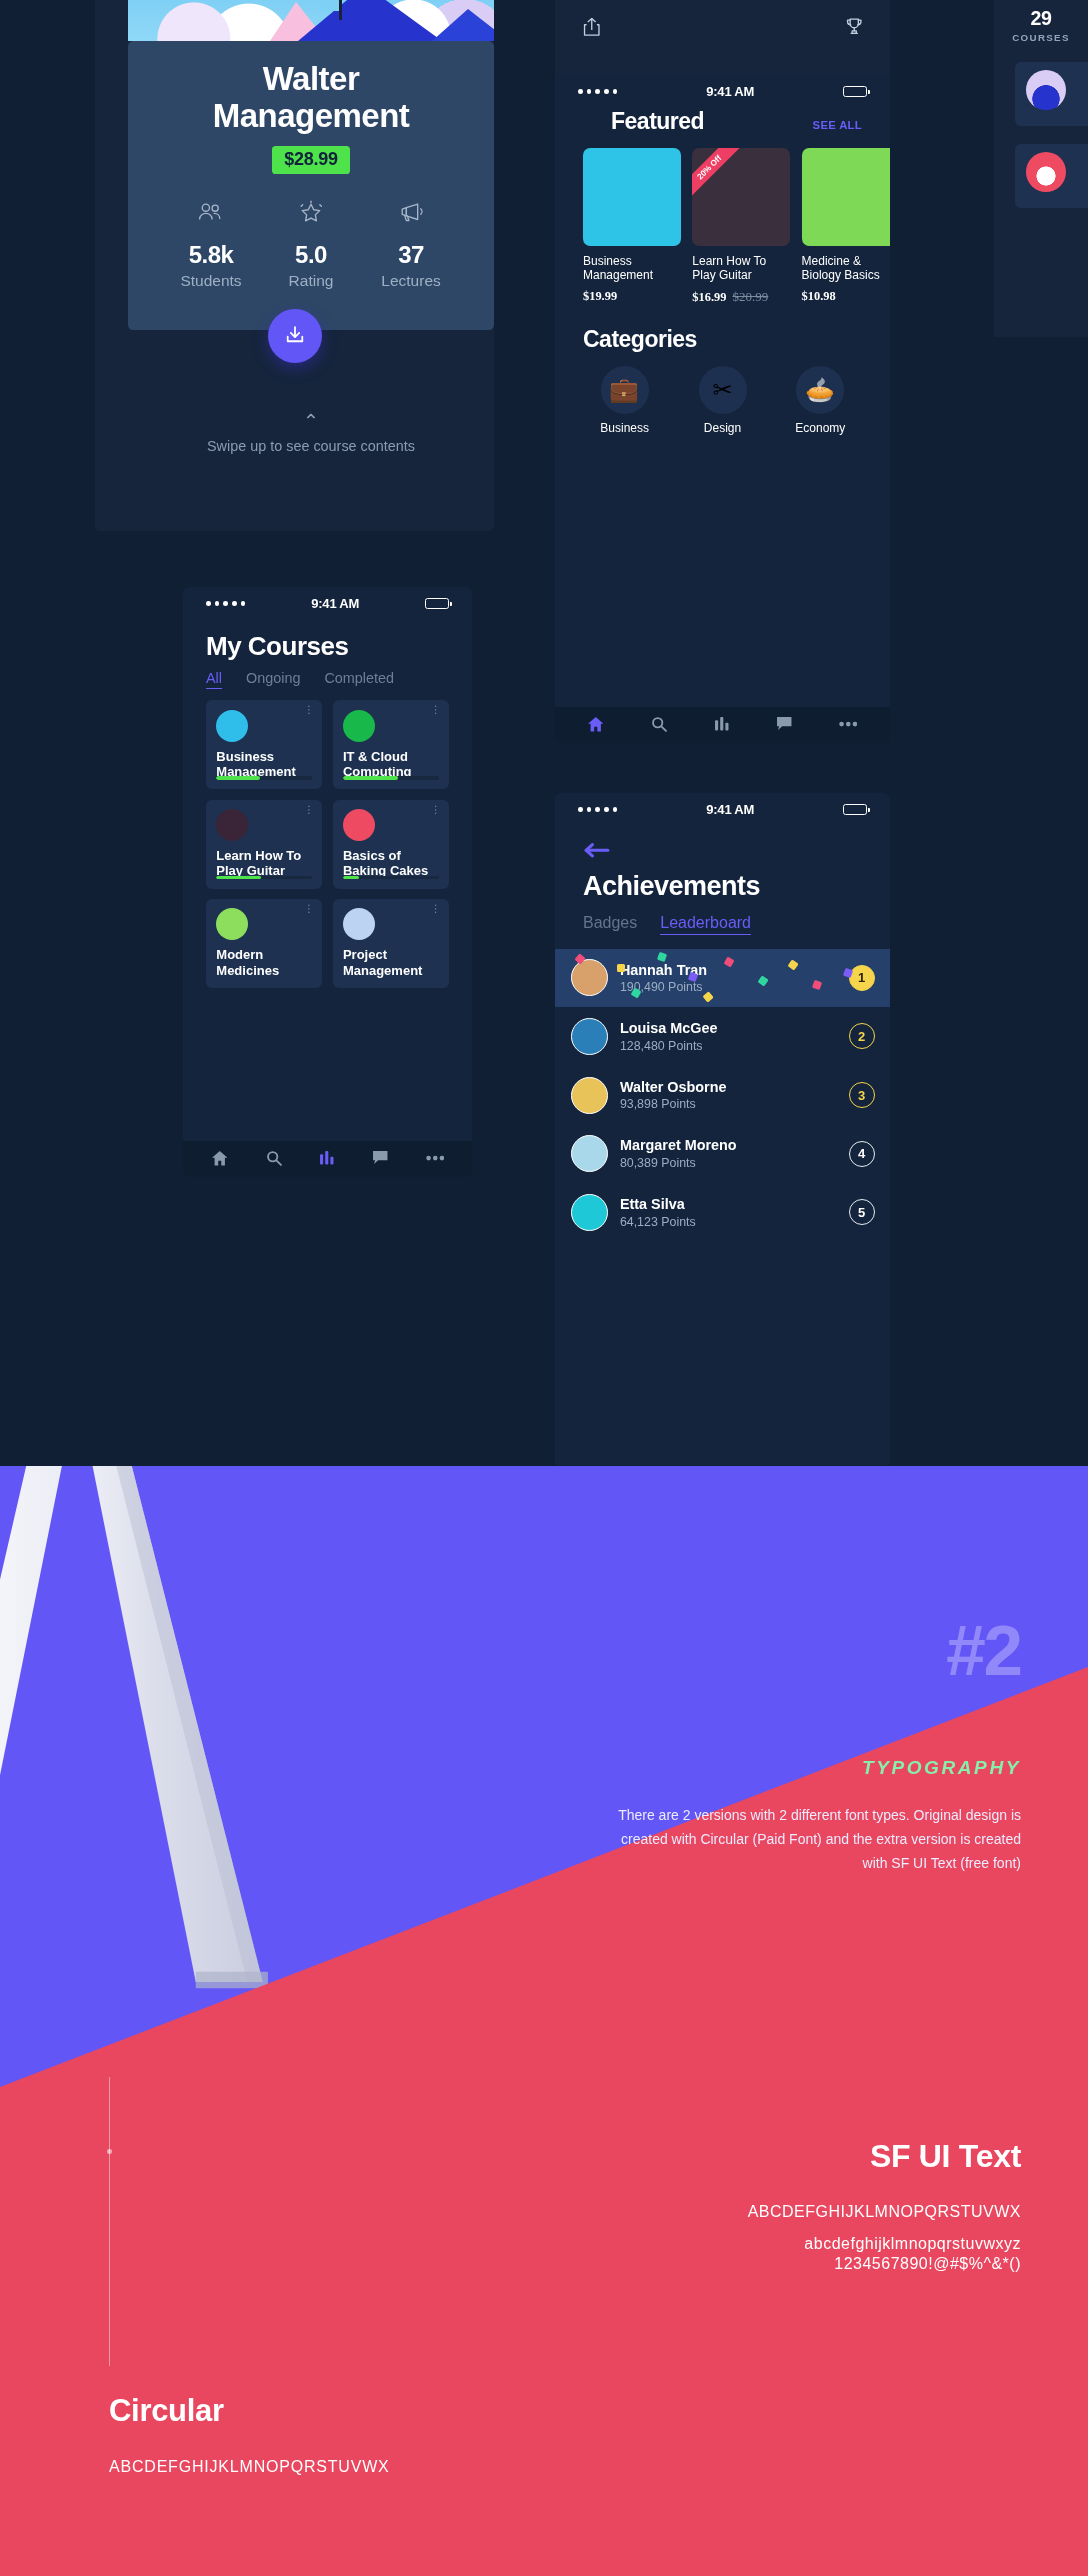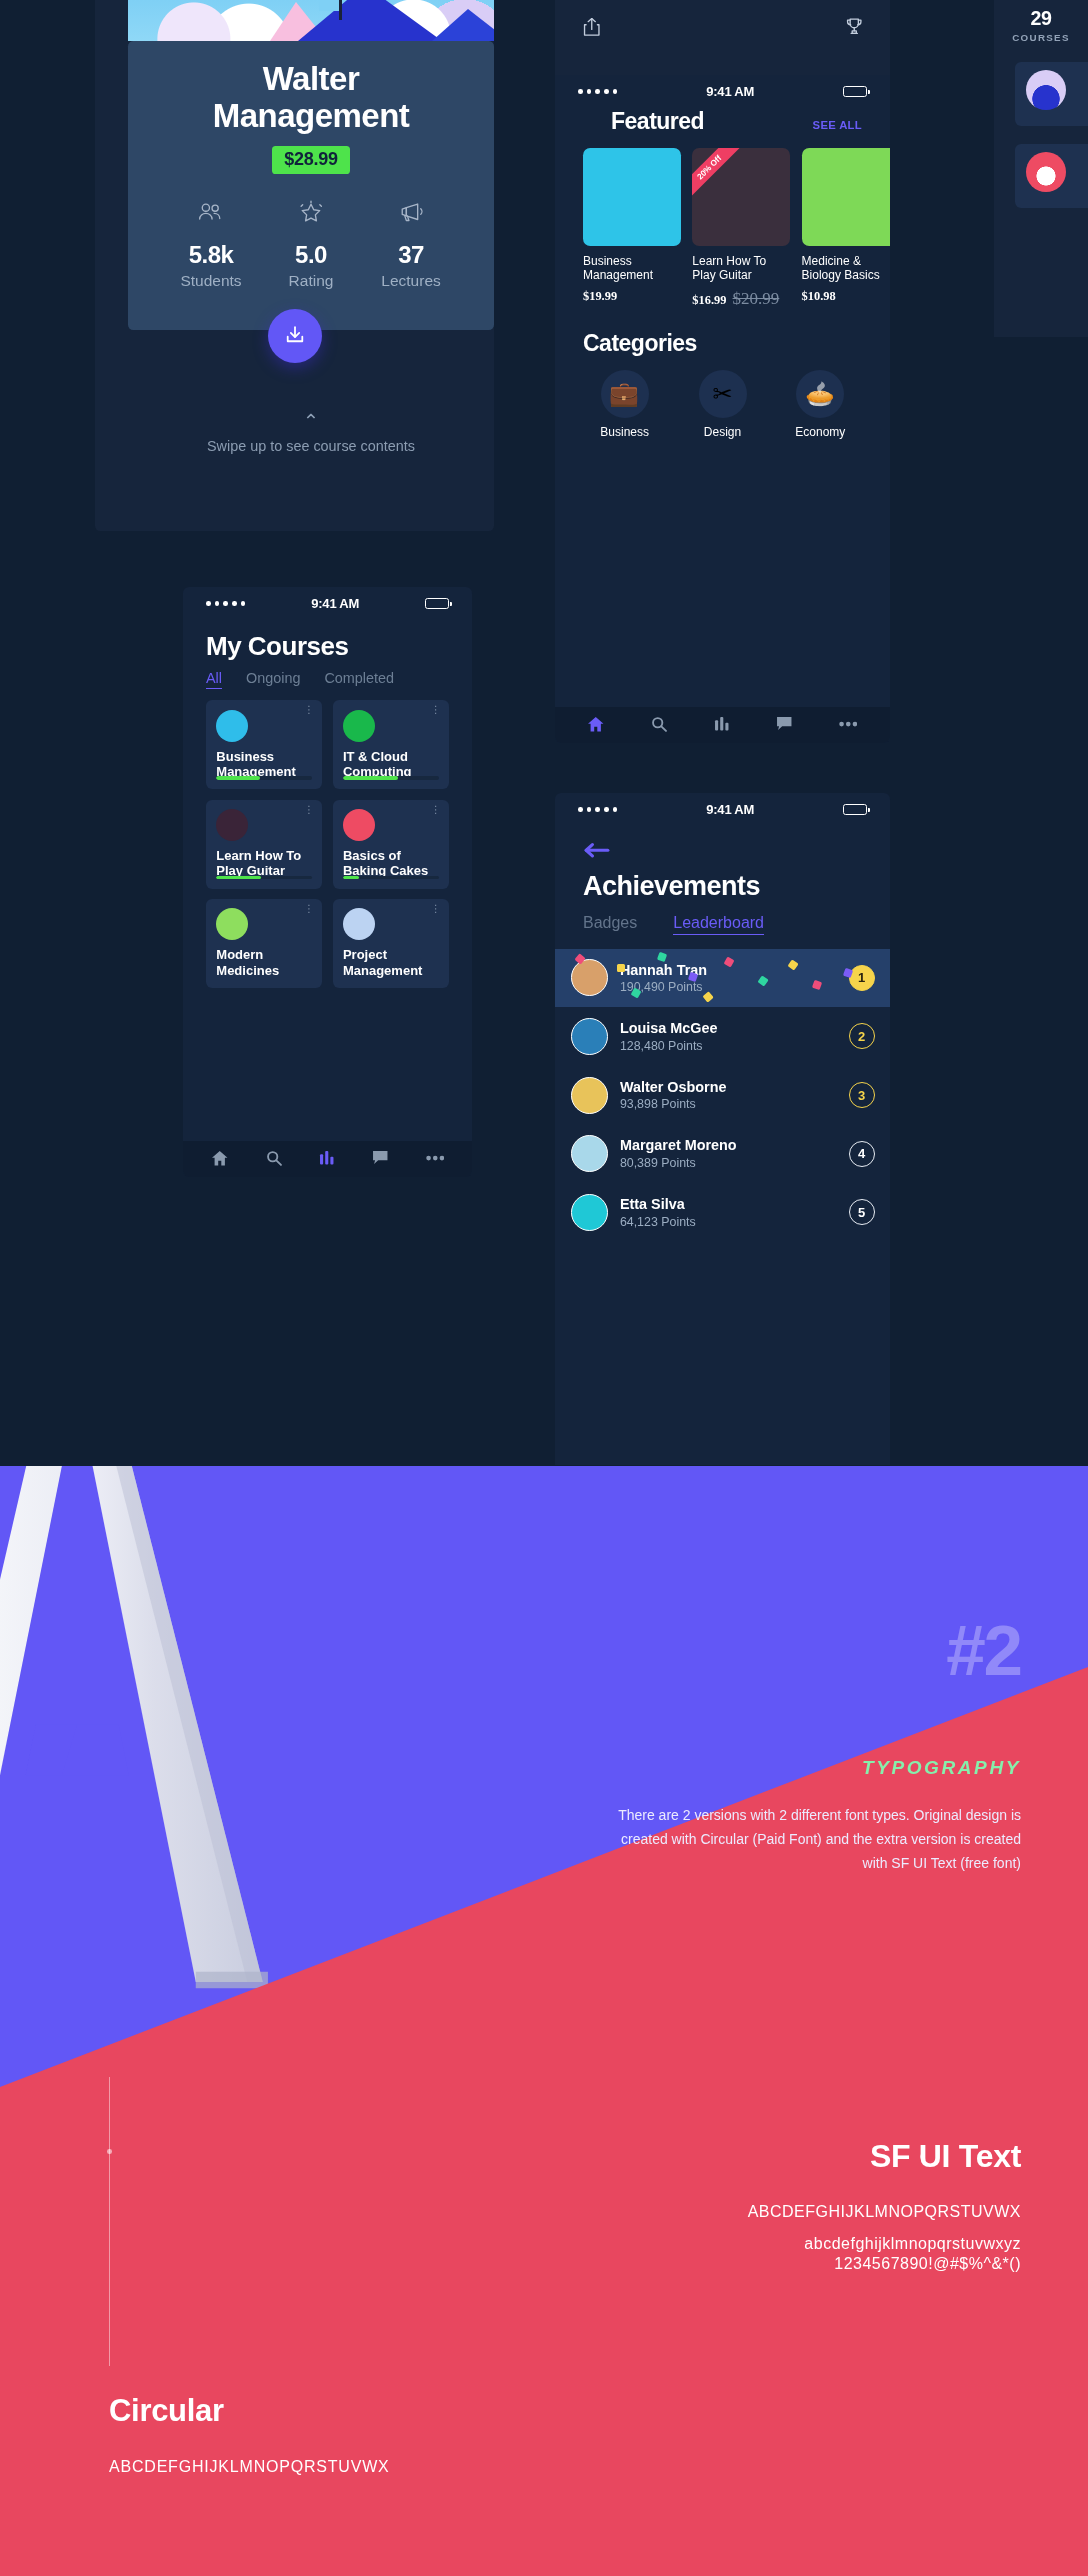--- a/index.html
+++ b/index.html
@@ -98,34 +98,34 @@
   .f-see { font-size:11.3px; font-weight:700; color:#6a5cf7; letter-spacing:0.3px; }
   .f-row { display:flex; gap:11.3px; padding:13.4px 0 0 28px; }
   .f-card { width:98px; flex:none; }
   .f-thumb { width:98px; height:98px; border-radius:7.2px; position:relative; overflow:hidden; }
   .f-ribbon { position:absolute; left:-21.6px; top:11.3px; width:77px; text-align:center;
     transform:rotate(-45deg); background:#ef3e63; color:#fff; font-size:8.2px; font-weight:700;
     padding:3.1px 0; }
   .f-name { font-size:12px; color:#fff; line-height:1.22; margin-top:7.2px; font-weight:400; }
   .f-prices { display:flex; gap:6.2px; align-items:baseline; margin-top:6.2px;font-family:Liberation Serif, serif; }
   .f-p { font-size:12.4px; font-weight:700; color:#fff; }
-  .f-old { font-size:17px; color:#7c8ca1; text-decoration:line-through; }
+  .f-old { font-size:13px; color:#7c8ca1; text-decoration:line-through; }
   .c-head { font-size:23px; font-weight:700; color:#fff; letter-spacing:-0.5px; padding:20.6px 28px 0; }
   .c-grid { display:grid; grid-template-columns:repeat(3,1fr); gap:0 14.4px; padding:13.4px 28px 0; }
   .c-item { text-align:center; }
   .c-circ { width:48px; height:48px; border-radius:50%; background:#1d3050; margin:0 auto;
     display:flex; align-items:center; justify-content:center; font-size:24px; }
   .c-lab { font-size:12px; color:#fff; margin-top:7.2px; font-weight:500; }
 
   
   .ph-ach { position:absolute; left:555px; top:793px; width:335px; height:672px;
     background:#14243c; border-radius:6.2px 6.2px 0 0; overflow:hidden; }
   .ach-back { padding:15.5px 28px 0; color:#6a5cf7; }
   .ach-title { font-size:27px; font-weight:700; color:#fff; padding:11.3px 28px 0; letter-spacing:-0.5px; }
-  .ach-tabs { display:flex; gap:36px; padding:11.3px 28px 0; }
+  .ach-tabs { display:flex; gap:23px; padding:11.3px 28px 0; }
   .ach-tab { font-size:16px; color:#63748b; }
   .ach-tab.on { color:#6a5cf7; border-bottom:1.5px solid #6a5cf7; padding-bottom:2.6px; }
   .lb { margin-top:13.4px; }
   .lb-row { display:flex; align-items:center; gap:12.4px; padding:10.8px 15.5px; position:relative; }
   .lb-row.first { background:#25406a; }
   .lb-av { width:37px; height:37px; border-radius:50%; flex:none; border:1.5px solid #fff; }
   .lb-txt { flex:1; }
   .lb-n { font-size:14.4px; font-weight:700; color:#fff; }
   .lb-p { font-size:12.4px; color:#9badc2; margin-top:2.6px; }
   .lb-rank { width:26px; height:26px; border-radius:50%; display:flex; align-items:center;

